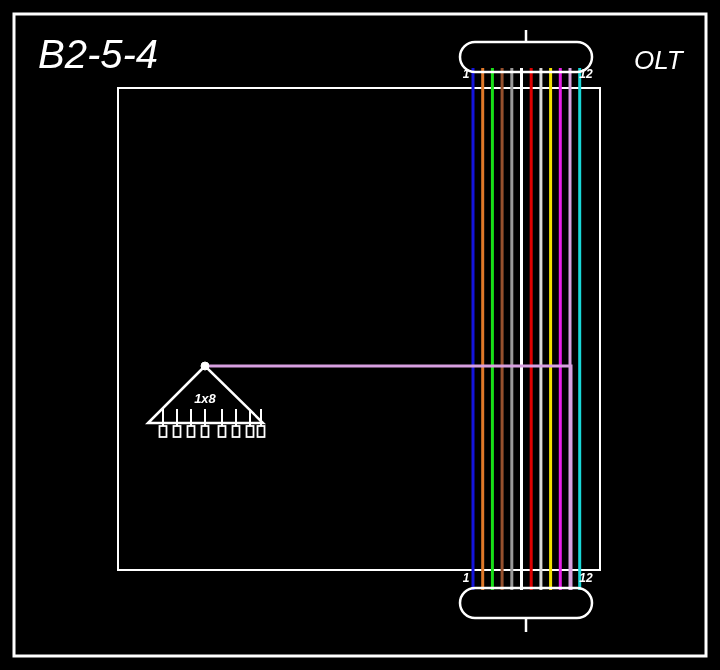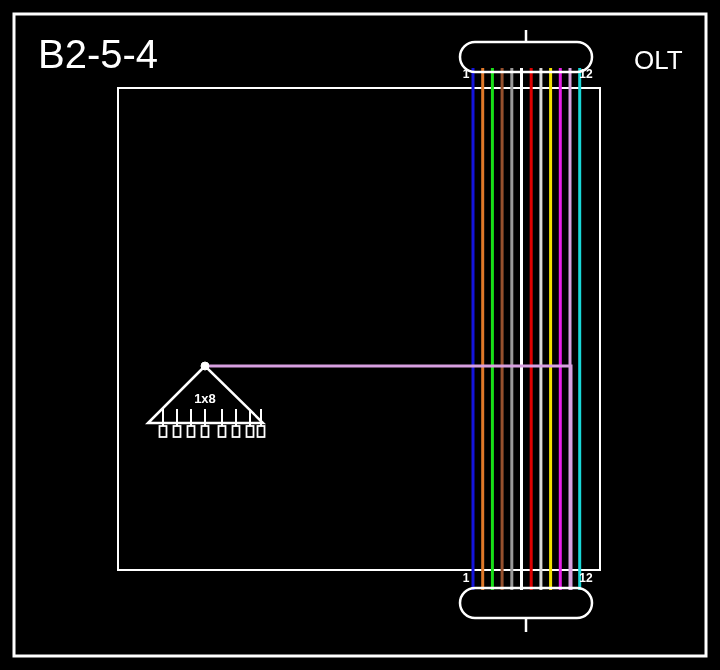--- a/index.html
+++ b/index.html
@@ -8,20 +8,21 @@
     padding: 0;
     background: #000000;
     font-family: "Liberation Sans", sans-serif;
   }
   #stage {
     position: relative;
     width: 720px;
     height: 670px;
     background: #000000;
     overflow: hidden;
+    font-style: italic;
   }
   svg#diagram {
     position: absolute;
     left: 0;
     top: 0;
     width: 720px;
     height: 670px;
     display: block;
   }
   .lbl-title {

